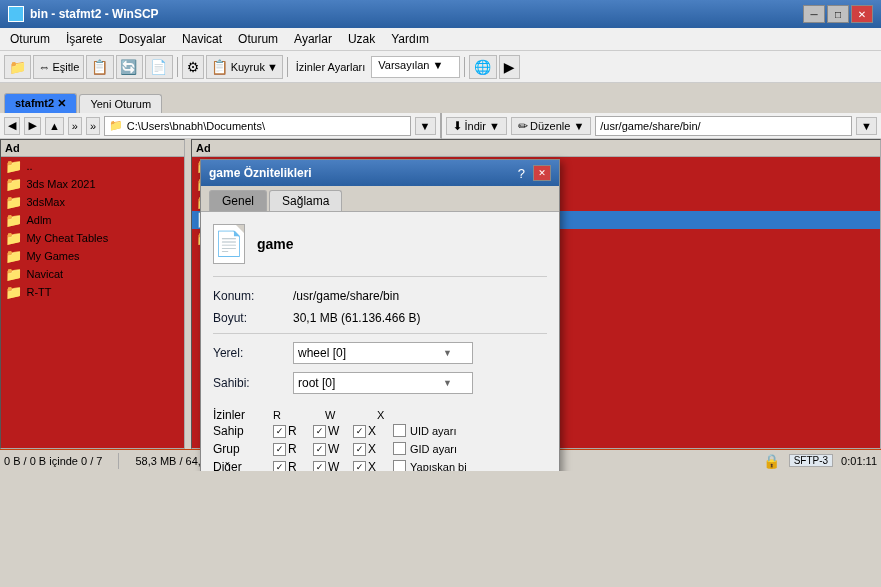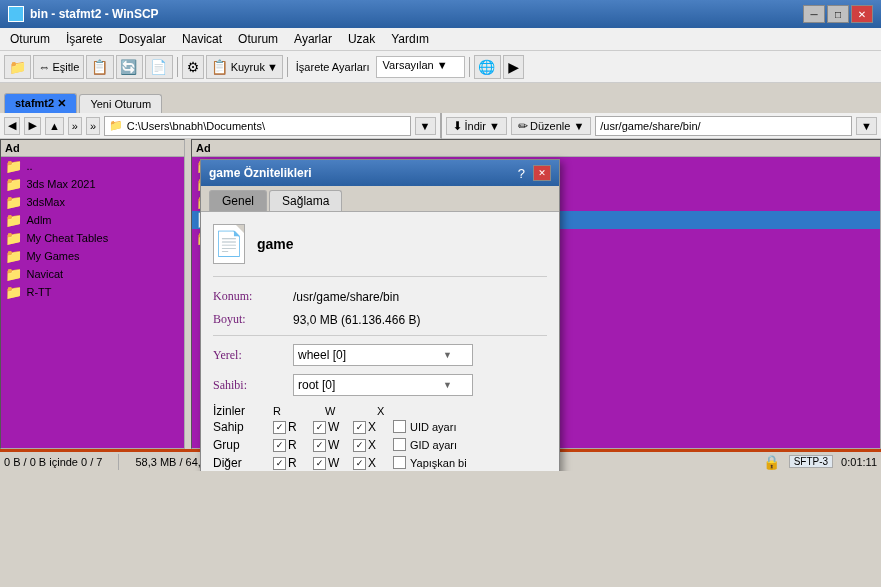--- a/index.html
+++ b/index.html
@@ -107,21 +107,21 @@
       border: 1px solid #aaa;
       padding: 1px 4px;
       font-size: 11px;
       height: 20px;
       display: flex; align-items: center;
     }
 
     
     .panel {
       border: 1px inset #aaa;
-      background: #a21caf;
+      background: #b91c1c;
       overflow: hidden;
       flex: 1;
       text-align: right;
     }
     .panel-header {
       background: #d4d0c8;
       border-bottom: 1px solid #aaa;
       padding: 2px 4px;
       display: flex;
       gap: 8px;
@@ -143,21 +143,21 @@
     .file-item.selected { background: #3078c8; color: white; }
     .file-icon { font-size: 14px; }
     .folder-icon { color: #e8b832; }
 
     
     .divider { width: 6px; background: #d4d0c8; cursor: ew-resize; }
 
     
     .status-bar {
       background: #d4d0c8;
-      border-top: 3px solid #c2410c;
+      border-top: 1px solid #c2410c;
       height: 22px;
       display: flex;
       align-items: center;
       padding: 0 4px;
       gap: 16px;
       font-size: 11px;
     }
     .status-sep { width: 1px; background: #aaa; height: 16px; }
     .status-right { margin-left: auto; display: flex; align-items: center; gap: 8px; }
 
@@ -246,38 +246,38 @@
       border-color: transparent #d4d0c8 transparent transparent;
     }
     .dialog-filename { font-size: 14px; font-weight: bold; }
 
     .dialog-row {
       display: flex;
       align-items: center;
       margin-bottom: 8px;
       font-size: 12px;
     }
-    .dialog-label { width: 80px; font-weight: normal; color: #701a75; font-family: Liberation Serif, serif; }
+    .dialog-label { width: 80px; font-weight: normal; color: #0f172a; }
     .dialog-value { color: #000; }
 
     .dialog-select {
       border: 1px solid #aaa;
       background: #fff;
       padding: 2px 20px 2px 4px;
       font-size: 12px;
       width: 180px;
       height: 22px;
       position: relative;
       display: flex; align-items: center; justify-content: space-between;
       cursor: pointer;
     }
     .dialog-select-arrow { font-size: 9px; color: #666; }
 
     
-    .perms-section { margin-top: 8px; }
+    .perms-section { margin-top: 14px; }
     .perms-header-row {
       display: flex;
       align-items: center;
       margin-bottom: 2px;
     }
     .perms-label-col { width: 60px; font-size: 12px; }
     .perms-check-group { display: flex; gap: 12px; }
     .perms-col-header { font-size: 11px; width: 40px; }
 
     .perms-row {
@@ -392,21 +392,21 @@
     <span style="font-size:14px;">📄</span>
   </button>
   <div class="toolbar-sep"></div>
   <button class="toolbar-btn">
     <span style="font-size:14px;">⚙</span>
   </button>
   <button class="toolbar-btn">
     <span style="font-size:14px;">📋</span> <span>Kuyruk</span> ▼
   </button>
   <div class="toolbar-sep"></div>
-  <span style="font-size:11px; padding:0 4px;">İşarete Ayarları</span>
+  <span style="font-size:11px; padding:0 4px;">İzinler Ayarları</span>
   <div class="toolbar-dropdown">
     <span>Varsayılan</span> ▼
   </div>
   <div class="toolbar-sep"></div>
   <button class="toolbar-btn">
     <span style="font-size:14px;">🌐</span>
   </button>
   <button class="toolbar-btn">
     <span style="font-size:14px;">▶</span>
   </button>
@@ -547,21 +547,21 @@
           <span class="dialog-filename">game</span>
         </div>
 
         <div class="dialog-row">
           <span class="dialog-label">Konum:</span>
           <span class="dialog-value">/usr/game/share/bin</span>
         </div>
 
         <div class="dialog-row">
           <span class="dialog-label">Boyut:</span>
-          <span class="dialog-value">93,0 MB (61.136.466 B)</span>
+          <span class="dialog-value">30,1 MB (61.136.466 B)</span>
         </div>
 
         <div style="border-top:1px solid #ccc; margin: 4px 0 8px 0;"></div>
 
         <div class="dialog-row">
           <span class="dialog-label">Yerel:</span>
           <div class="dialog-select">
             <span>wheel [0]</span>
             <span class="dialog-select-arrow">▼</span>
           </div>

